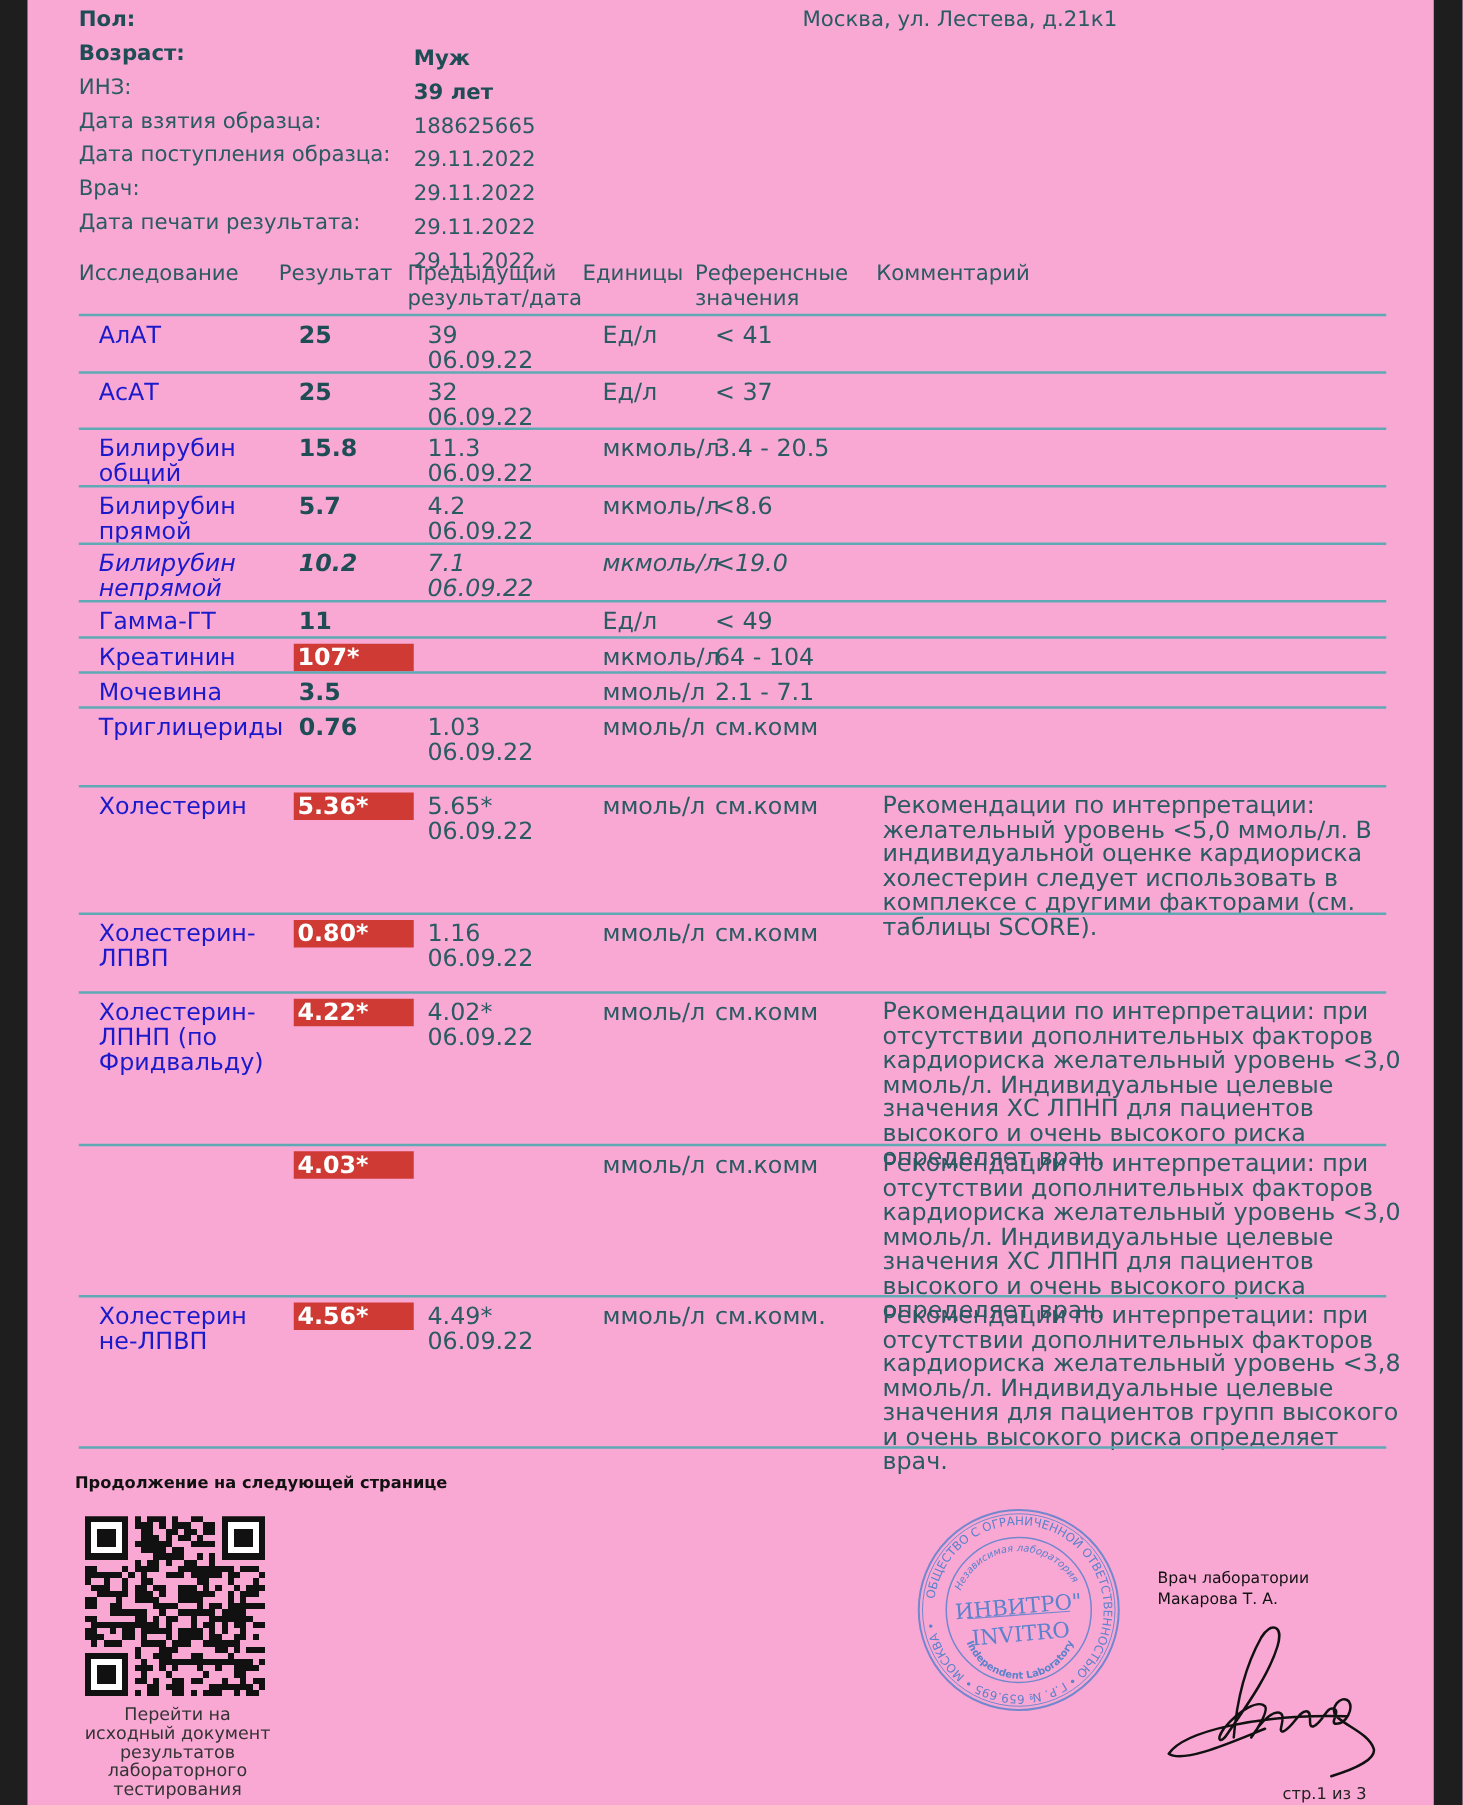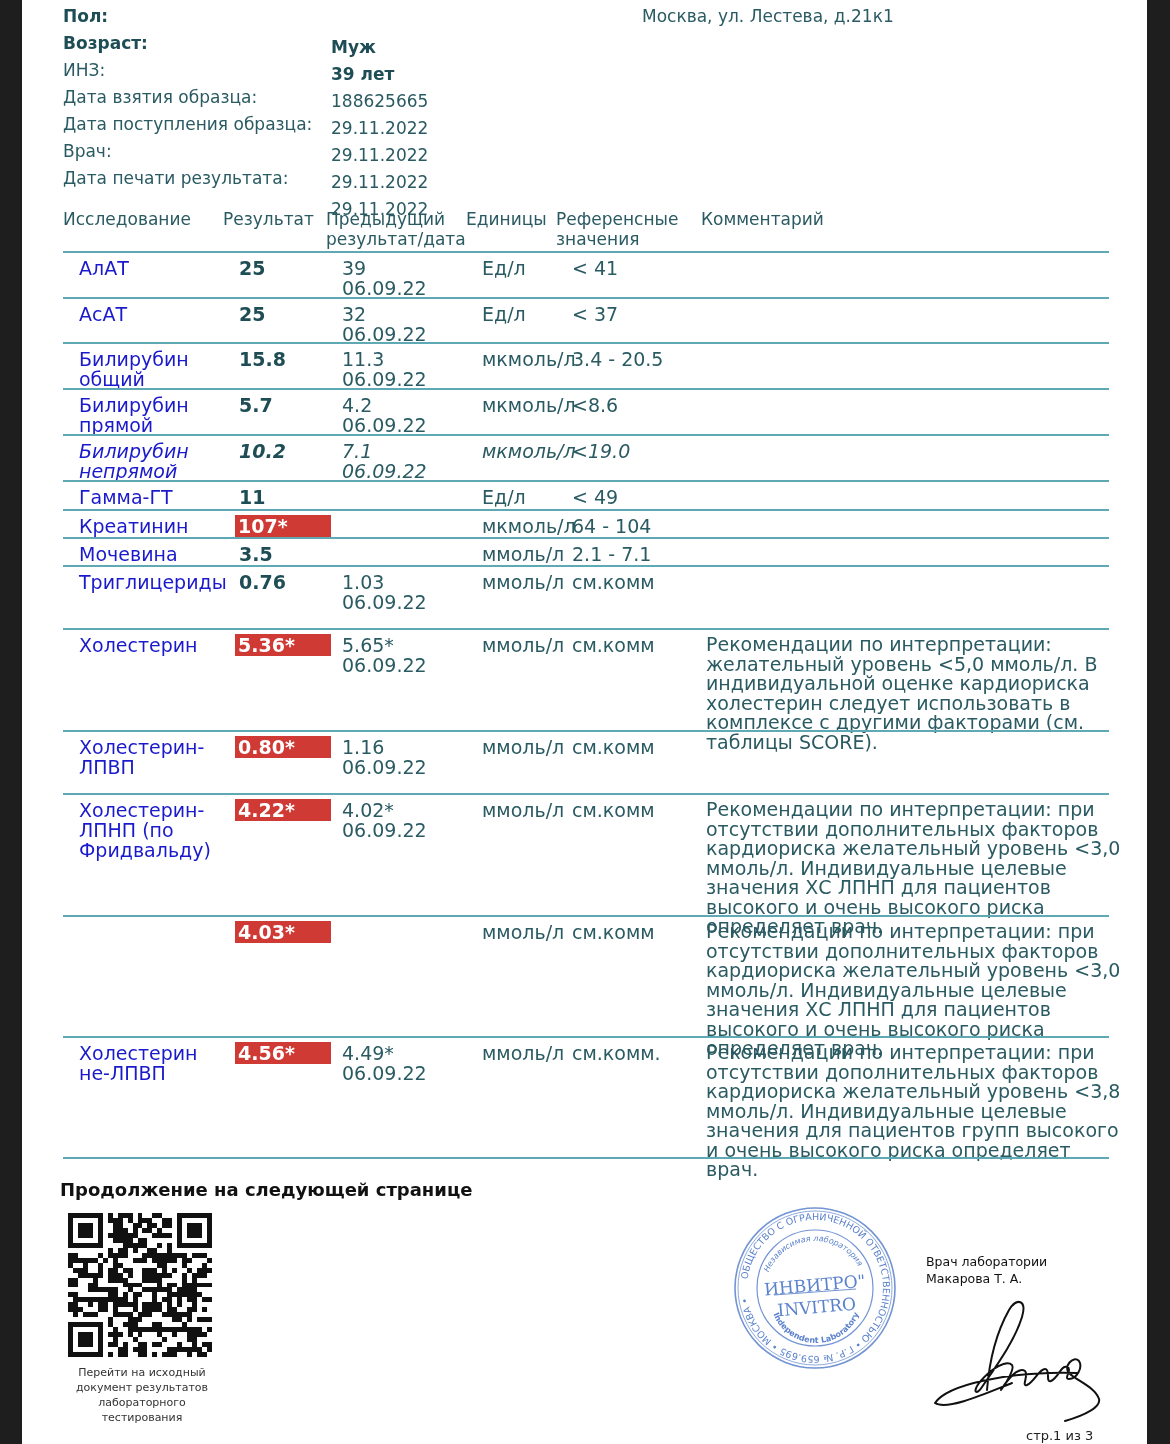--- a/index.html
+++ b/index.html
@@ -4,21 +4,21 @@
 <style>
   html, body { margin: 0; padding: 0; }
   body {
     width: 1170px; height: 1444px; overflow: hidden;
     background: #1e1e1e;
     font-family: "DejaVu Sans", sans-serif;
     position: relative;
   }
   .page {
     position: absolute; left: 22px; top: 0; width: 1125px; height: 1444px;
-    background: #ffffff; color: #1e4d55;
+    background: #f9a8d4; color: #1e4d55;
   }
   .info-row { position: absolute; left: 41px; font-size: 17px; line-height: 20px; color: #2a5a62; }
   .info-row .lbl { position: absolute; left: 0; white-space: nowrap; }
   .info-row .val { position: absolute; left: 268px; white-space: nowrap; margin-top: 31px; }
   .info-row.bold { font-weight: bold; color: #1e4d55; }
   .address { position: absolute; left: 620px; top: 6px; font-size: 17px; color: #2a5a62; white-space: nowrap; }
 
   .table { position: absolute; left: 41px; top: 207px; width: 1046px; }
   .thead { position: absolute; left: 0; top: 0; width: 1046px; height: 44px; font-size: 17px; line-height: 20px; color: #2a5a62; }
   .thead div { position: absolute; top: 2px; }
@@ -27,23 +27,23 @@
   .trow .c { position: absolute; top: 5px; }
   .c-name { left: 0; width: 150px; color: #1a1acc; }
   .c-name.plain { color: #2a5a62; }
   .c-res { left: 160px; width: 96px; font-weight: bold; color: #1e4d55; }
   .c-res.flag { background: #cf3a34; color: #ffffff; padding-left: 3px; height: 22px; top: 4px; line-height: 22px; width: 96px; box-sizing: border-box; left: 156px; }
   .c-prev { left: 263px; width: 135px; }
   .c-unit { left: 403px; width: 90px; white-space: nowrap; }
   .c-ref { left: 493px; width: 130px; white-space: nowrap; }
   .c-com { left: 627px; width: 415px; line-height: 19.5px; }
 
-  .continue { position: absolute; left: 38px; top: 1179px; font-size: 18px; font-weight: bold; color: #111; }
+  .continue { position: absolute; left: 38px; top: 1179px; font-size: 13px; font-weight: bold; color: #111; }
   .qr { position: absolute; left: 46px; top: 1213px; width: 144px; height: 144px; }
-  .qr-caption { position: absolute; left: 40px; top: 1365px; width: 160px; font-size: 11px; line-height: 15px; text-align: center; color: #333; }
+  .qr-caption { position: absolute; left: 40px; top: 1365px; width: 160px; font-size: 14px; line-height: 15px; text-align: center; color: #333; }
   .stamp { position: absolute; left: 710px; top: 1205px; width: 166px; height: 166px; }
   .doctor { position: absolute; left: 904px; top: 1253px; font-size: 12.5px; line-height: 17px; color: #111; }
   .signature { position: absolute; left: 905px; top: 1295px; width: 190px; height: 130px; }
   .page-num { position: absolute; left: 1004px; top: 1428px; font-size: 13px; color: #222; white-space: nowrap; }
 </style>
 </head>
 <body>
 
 <div class="page">
 

